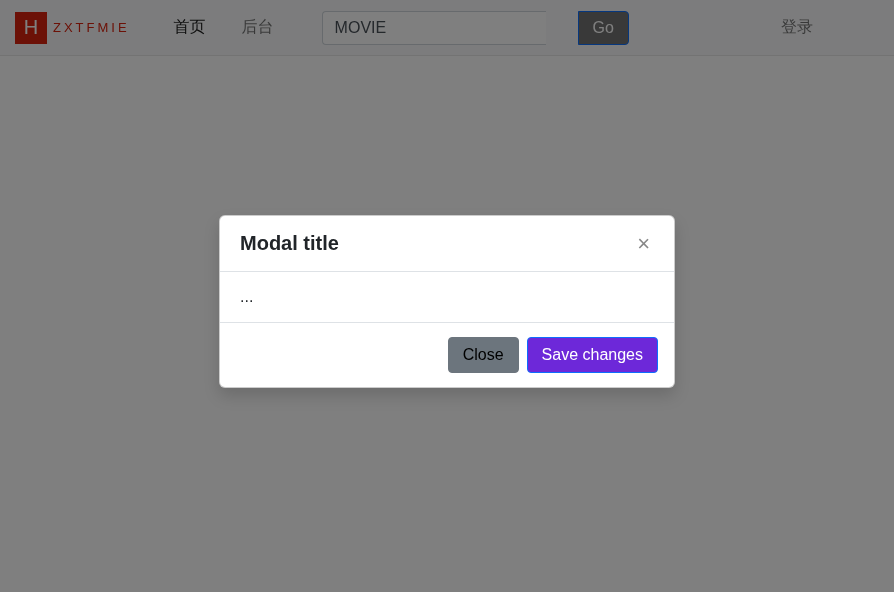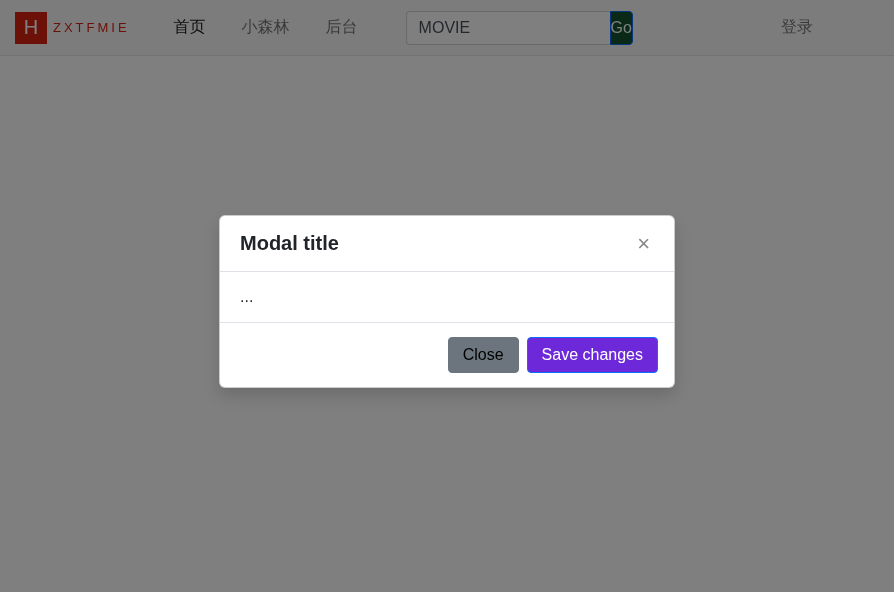--- a/index.html
+++ b/index.html
@@ -51,40 +51,41 @@
     font-size: 16px;
     cursor: pointer;
   }
   .nav-item.active { color: rgba(0,0,0,0.9); }
   .search-form {
     display: flex;
     margin-left: 32px;
     align-items: stretch;
   }
   .search-input {
-    width: 204px;
+    width: 224px;
     height: 34px;
     border: 1px solid #ced4da;
     border-right: none;
     border-radius: 4px 0 0 4px;
     padding: 0 12px;
     font-size: 16px;
     color: #495057;
     background: #fff;
     outline: none;
   }
   .search-btn {
     height: 34px;
-    padding: 0 0;
+    padding: 0 14px;
     border: 1px solid #0d6efd;
-    background: #14532d;
+    background: #737373;
     color: #fff;
     font-size: 16px;
     border-radius: 0 4px 4px 0;
     cursor: pointer;
+    margin-left: 32px;
   }
   .right-nav {
     margin-left: auto;
     display: flex;
     align-items: center;
   }
   .right-nav .nav-item { padding: 8px 16px; margin-right: 50px; }
 
   
   .overlay {
@@ -159,21 +160,20 @@
 </head>
 <body>
 
 <nav class="navbar">
   <a class="brand">
     <span class="brand-badge">H</span>
     <span class="brand-text">ZXTFMIE</span>
   </a>
   <ul class="nav-list">
     <li class="nav-item active">首页</li>
-    <li class="nav-item">小森林</li>
     <li class="nav-item">后台</li>
   </ul>
   <form class="search-form">
     <input class="search-input" type="text" value="MOVIE" style="">
     <button class="search-btn" type="button">Go</button>
   </form>
   <div class="right-nav">
     <span class="nav-item">登录</span>
   </div>
 </nav>

